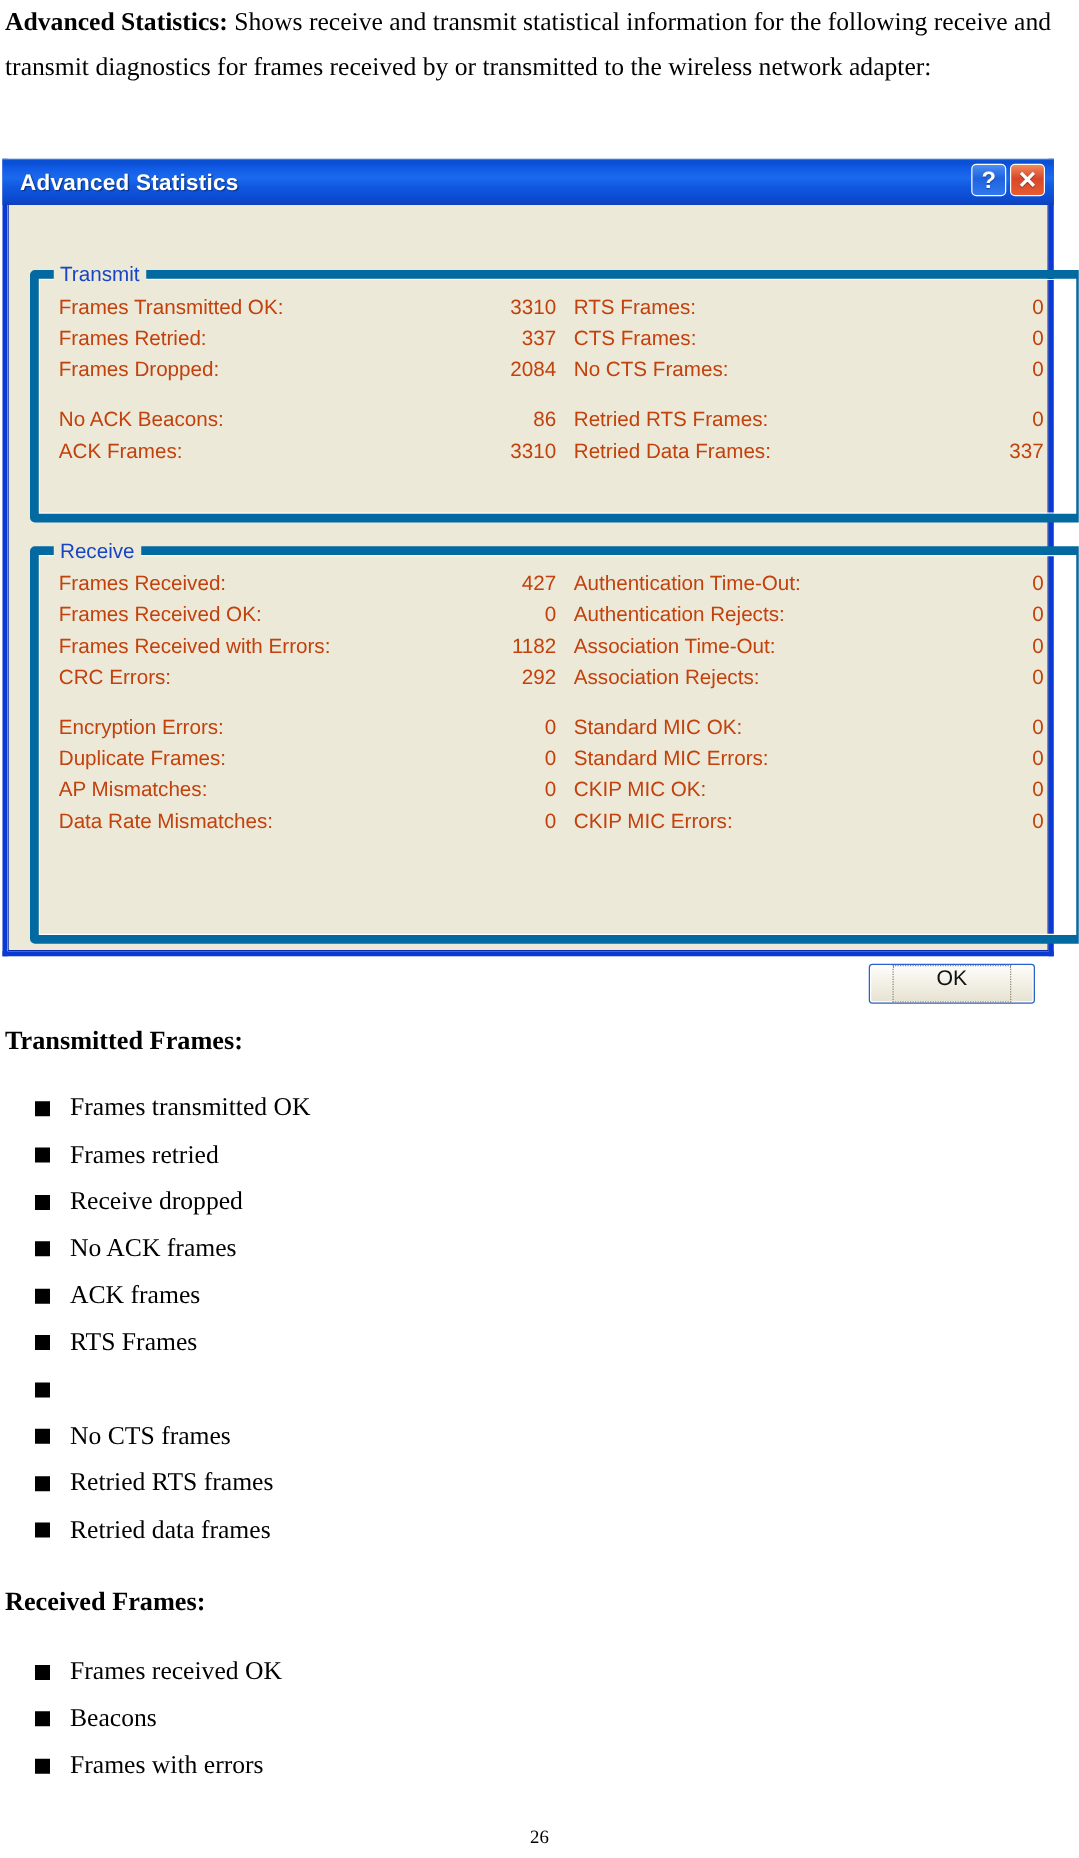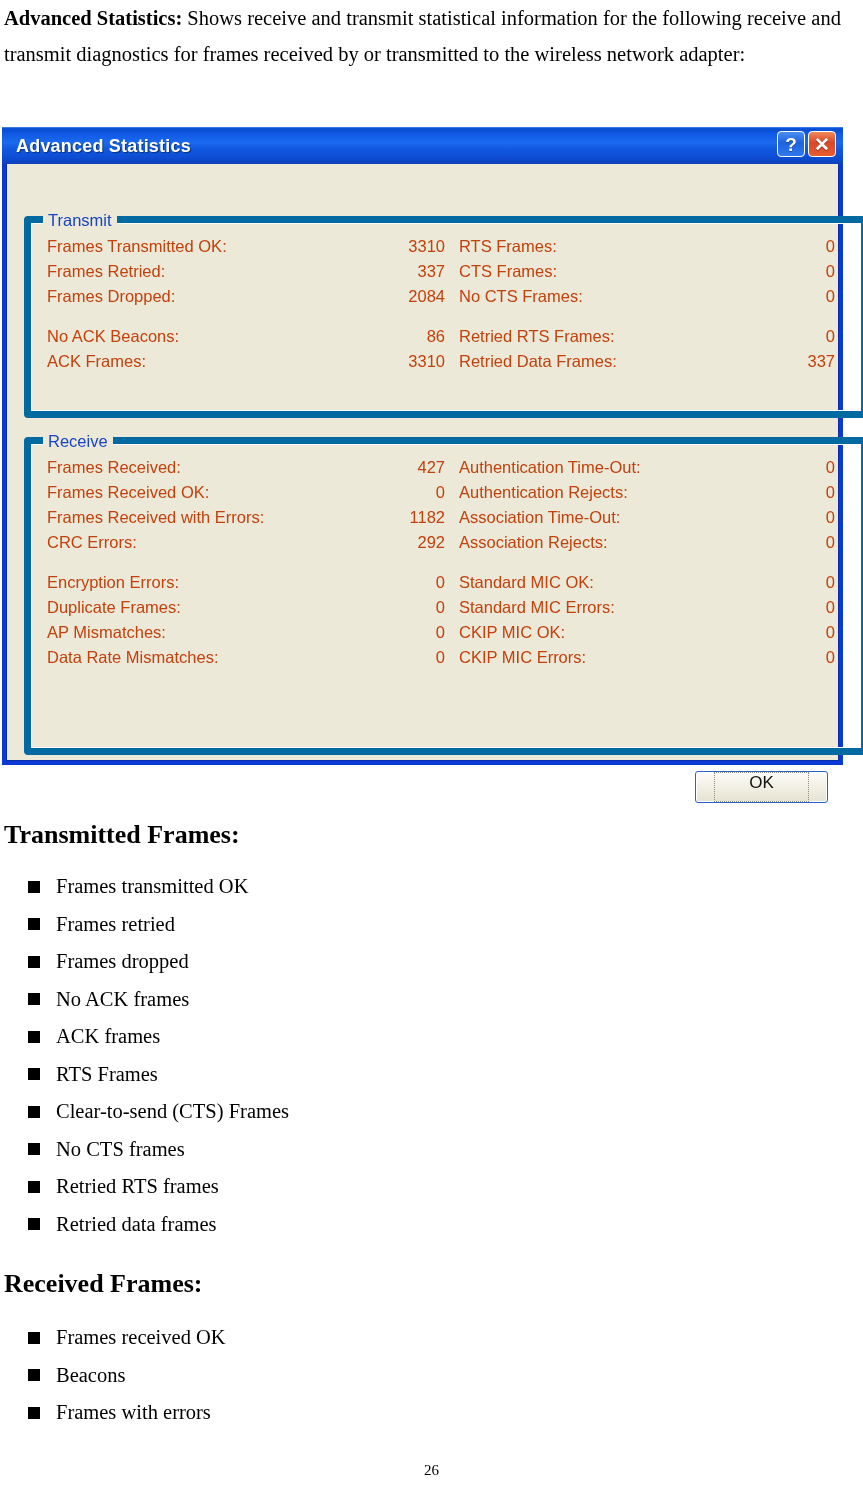--- a/index.html
+++ b/index.html
@@ -176,21 +176,21 @@
   .ok-button .ok-inner {
     border: 1px dotted #8e8a78;
     padding: 1px 34px 2px 34px;
     line-height: 1.1;
   }
 
   
   .section-head {
     position: absolute;
     left: 4px;
-    font-size: 26px;
+    font-size: 21px;
     font-weight: bold;
     white-space: nowrap;
   }
   .bullet-list {
     position: absolute;
     left: 4px;
     margin: 16px;
     padding: 0;
     list-style: none;
   }
@@ -385,37 +385,36 @@
   <li>
       <span class="sq"></span>
       <span>Frames transmitted OK</span>
     </li>
   <li>
       <span class="sq"></span>
       <span>Frames retried</span>
     </li>
   <li>
       <span class="sq"></span>
-      <span>Frames dropped</span>
+      <span>Receive dropped</span>
     </li>
   <li>
       <span class="sq"></span>
       <span>No ACK frames</span>
     </li>
   <li>
       <span class="sq"></span>
       <span>ACK frames</span>
     </li>
   <li>
       <span class="sq"></span>
       <span>RTS Frames</span>
     </li>
   <li>
       <span class="sq"></span>
-      <span>Clear-to-send (CTS) Frames</span>
     </li>
   <li>
       <span class="sq"></span>
       <span>No CTS frames</span>
     </li>
   <li>
       <span class="sq"></span>
       <span>Retried RTS frames</span>
     </li>
   <li>

